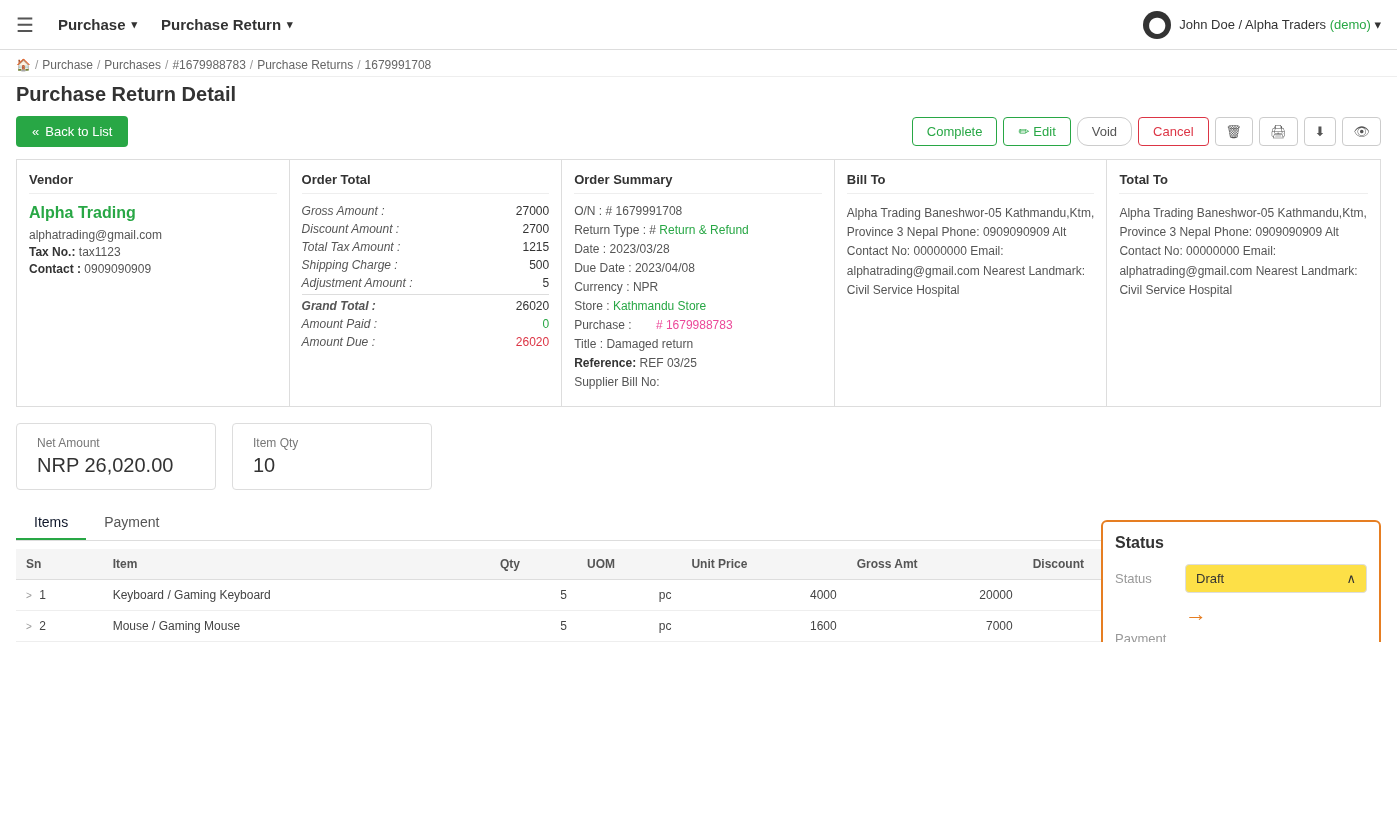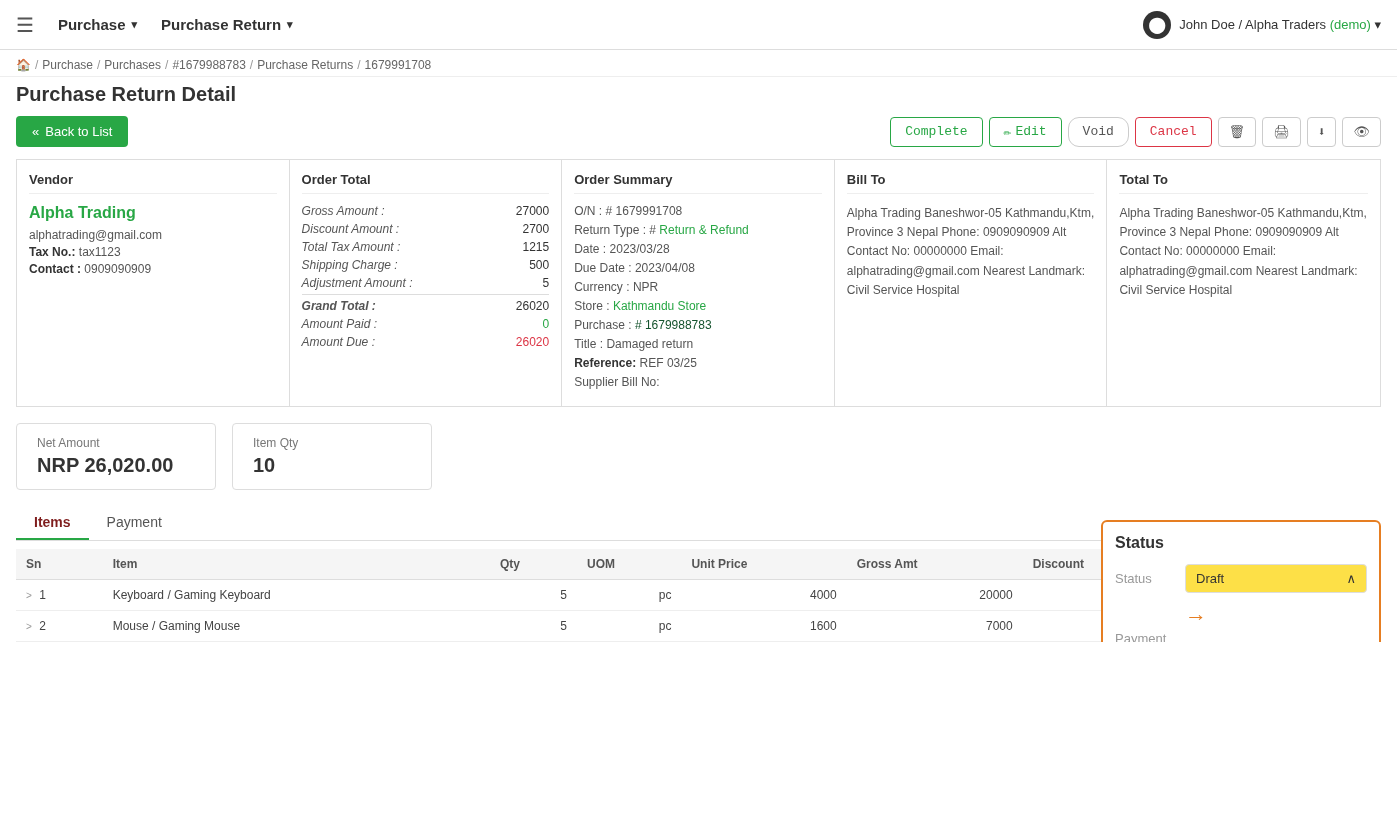--- a/index.html
+++ b/index.html
@@ -30,21 +30,21 @@
 
     
     .action-bar { display: flex; align-items: center; justify-content: space-between; padding: 0 16px 12px; }
     .back-btn {
       background: #28a745; color: #fff; border: none; padding: 8px 16px;
       border-radius: 4px; cursor: pointer; font-size: 13px; display: flex; align-items: center; gap: 6px;
     }
     .action-buttons { display: flex; gap: 6px; }
     .action-btn {
       padding: 6px 14px; border-radius: 4px; border: 1px solid #ccc;
-      background: #fff; cursor: pointer; font-size: 13px; display: flex; align-items: center; gap: 4px; font-family: Liberation Mono, monospace;
+      background: #fff; cursor: pointer; font-size: 13px; display: flex; align-items: center; gap: 4px;
     }
     .btn-complete { border-color: #28a745; color: #28a745; }
     .btn-edit { border-color: #28a745; color: #28a745; }
     .btn-void { border-color: #ccc; color: #555; border-radius: 11px; }
     .btn-cancel { border-color: #dc3545; color: #dc3545; }
     .btn-icon { border-color: #ccc; color: #555; padding: 6px 10px; }
 
     
     .info-panels { display: grid; grid-template-columns: 1fr 1fr 1fr 1fr 1fr; border: 1px solid #ddd; margin: 0 16px; }
     .panel { padding: 12px; border-right: 1px solid #ddd; }
@@ -61,21 +61,21 @@
     .grand-total-row { border-top: 1px solid #ddd; padding-top: 4px; margin-top: 4px; font-weight: bold; }
     .summary-row { font-size: 12px; margin-bottom: 5px; color: #555; }
     .summary-row strong { color: #333; }
     .summary-row a { color: #28a745; text-decoration: none; }
     .bill-text { font-size: 12px; color: #555; line-height: 1.6; }
 
     
     .stats-row { display: flex; padding: 16px 16px 0; gap: 16px; }
     .stat-card { border: 1px solid #ddd; border-radius: 4px; padding: 12px 20px; min-width: 200px; }
     .stat-label { font-size: 12px; color: #777; margin-bottom: 4px; }
-    .stat-value { font-size: 20px; font-weight: bold; color: #333; }
+    .stat-value { font-size: 20px; font-weight: normal; color: #333; }
 
     
     .status-panel {
       position: absolute; right: 16px; top: 520px;
       border: 2px solid #e67e22; border-radius: 6px;
       background: #fff; width: 280px; z-index: 10; padding: 12px;
     }
     .status-panel-title { font-size: 16px; font-weight: bold; margin-bottom: 12px; }
     .status-row { display: flex; align-items: center; margin-bottom: 8px; }
     .status-label { font-size: 13px; color: #999; width: 70px; }
@@ -100,21 +100,21 @@
     .meta-info { font-size: 11px; color: #999; margin-top: 8px; }
     .meta-row { margin-bottom: 2px; }
 
     
     .tabs-area { padding: 16px 16px 0; }
     .tab-list { display: flex; gap: 0; border-bottom: 1px solid #ddd; }
     .tab {
       padding: 8px 18px; cursor: pointer; font-size: 14px;
       border-bottom: 2px solid transparent; color: #555;
     }
-    .tab.active { color: #7f1d1d; border-bottom: 2px solid #28a745; font-weight: 700; }
+    .tab.active { color: #0f172a; border-bottom: 2px solid #28a745; font-weight: 400; }
 
     
     .items-table { width: 100%; border-collapse: collapse; margin-top: 8px; }
     .items-table th {
       background: #f5f5f5; padding: 8px 10px; text-align: left;
       font-size: 12px; font-weight: 600; color: #555; border-bottom: 1px solid #ddd;
     }
     .items-table td {
       padding: 8px 10px; border-bottom: 1px solid #eee; font-size: 12px; color: #444;
     }
@@ -270,21 +270,21 @@
       <div class="summary-row">
         <span>Due Date : </span><span>2023/04/08</span>
       </div>
       <div class="summary-row">
         <span>Currency : </span><span>NPR</span>
       </div>
       <div class="summary-row">
         <span>Store : </span><a href="#" style="color:#28a745;text-decoration:none;">Kathmandu Store</a>
       </div>
       <div class="summary-row">
-        <span>Purchase : </span><a href="#" style="color:#14532d;text-decoration:none;"># 1679988783</a>
+        <span>Purchase : </span><a href="#" style="color:#ec4899;text-decoration:none;margin-left:21px;"># 1679988783</a>
       </div>
       <div class="summary-row">
         <span>Title : </span><span>Damaged return</span>
       </div>
       <div class="summary-row">
         <strong>Reference: </strong><span>REF 03/25</span>
       </div>
       <div class="summary-row">
         <span>Supplier Bill No:</span>
       </div>

